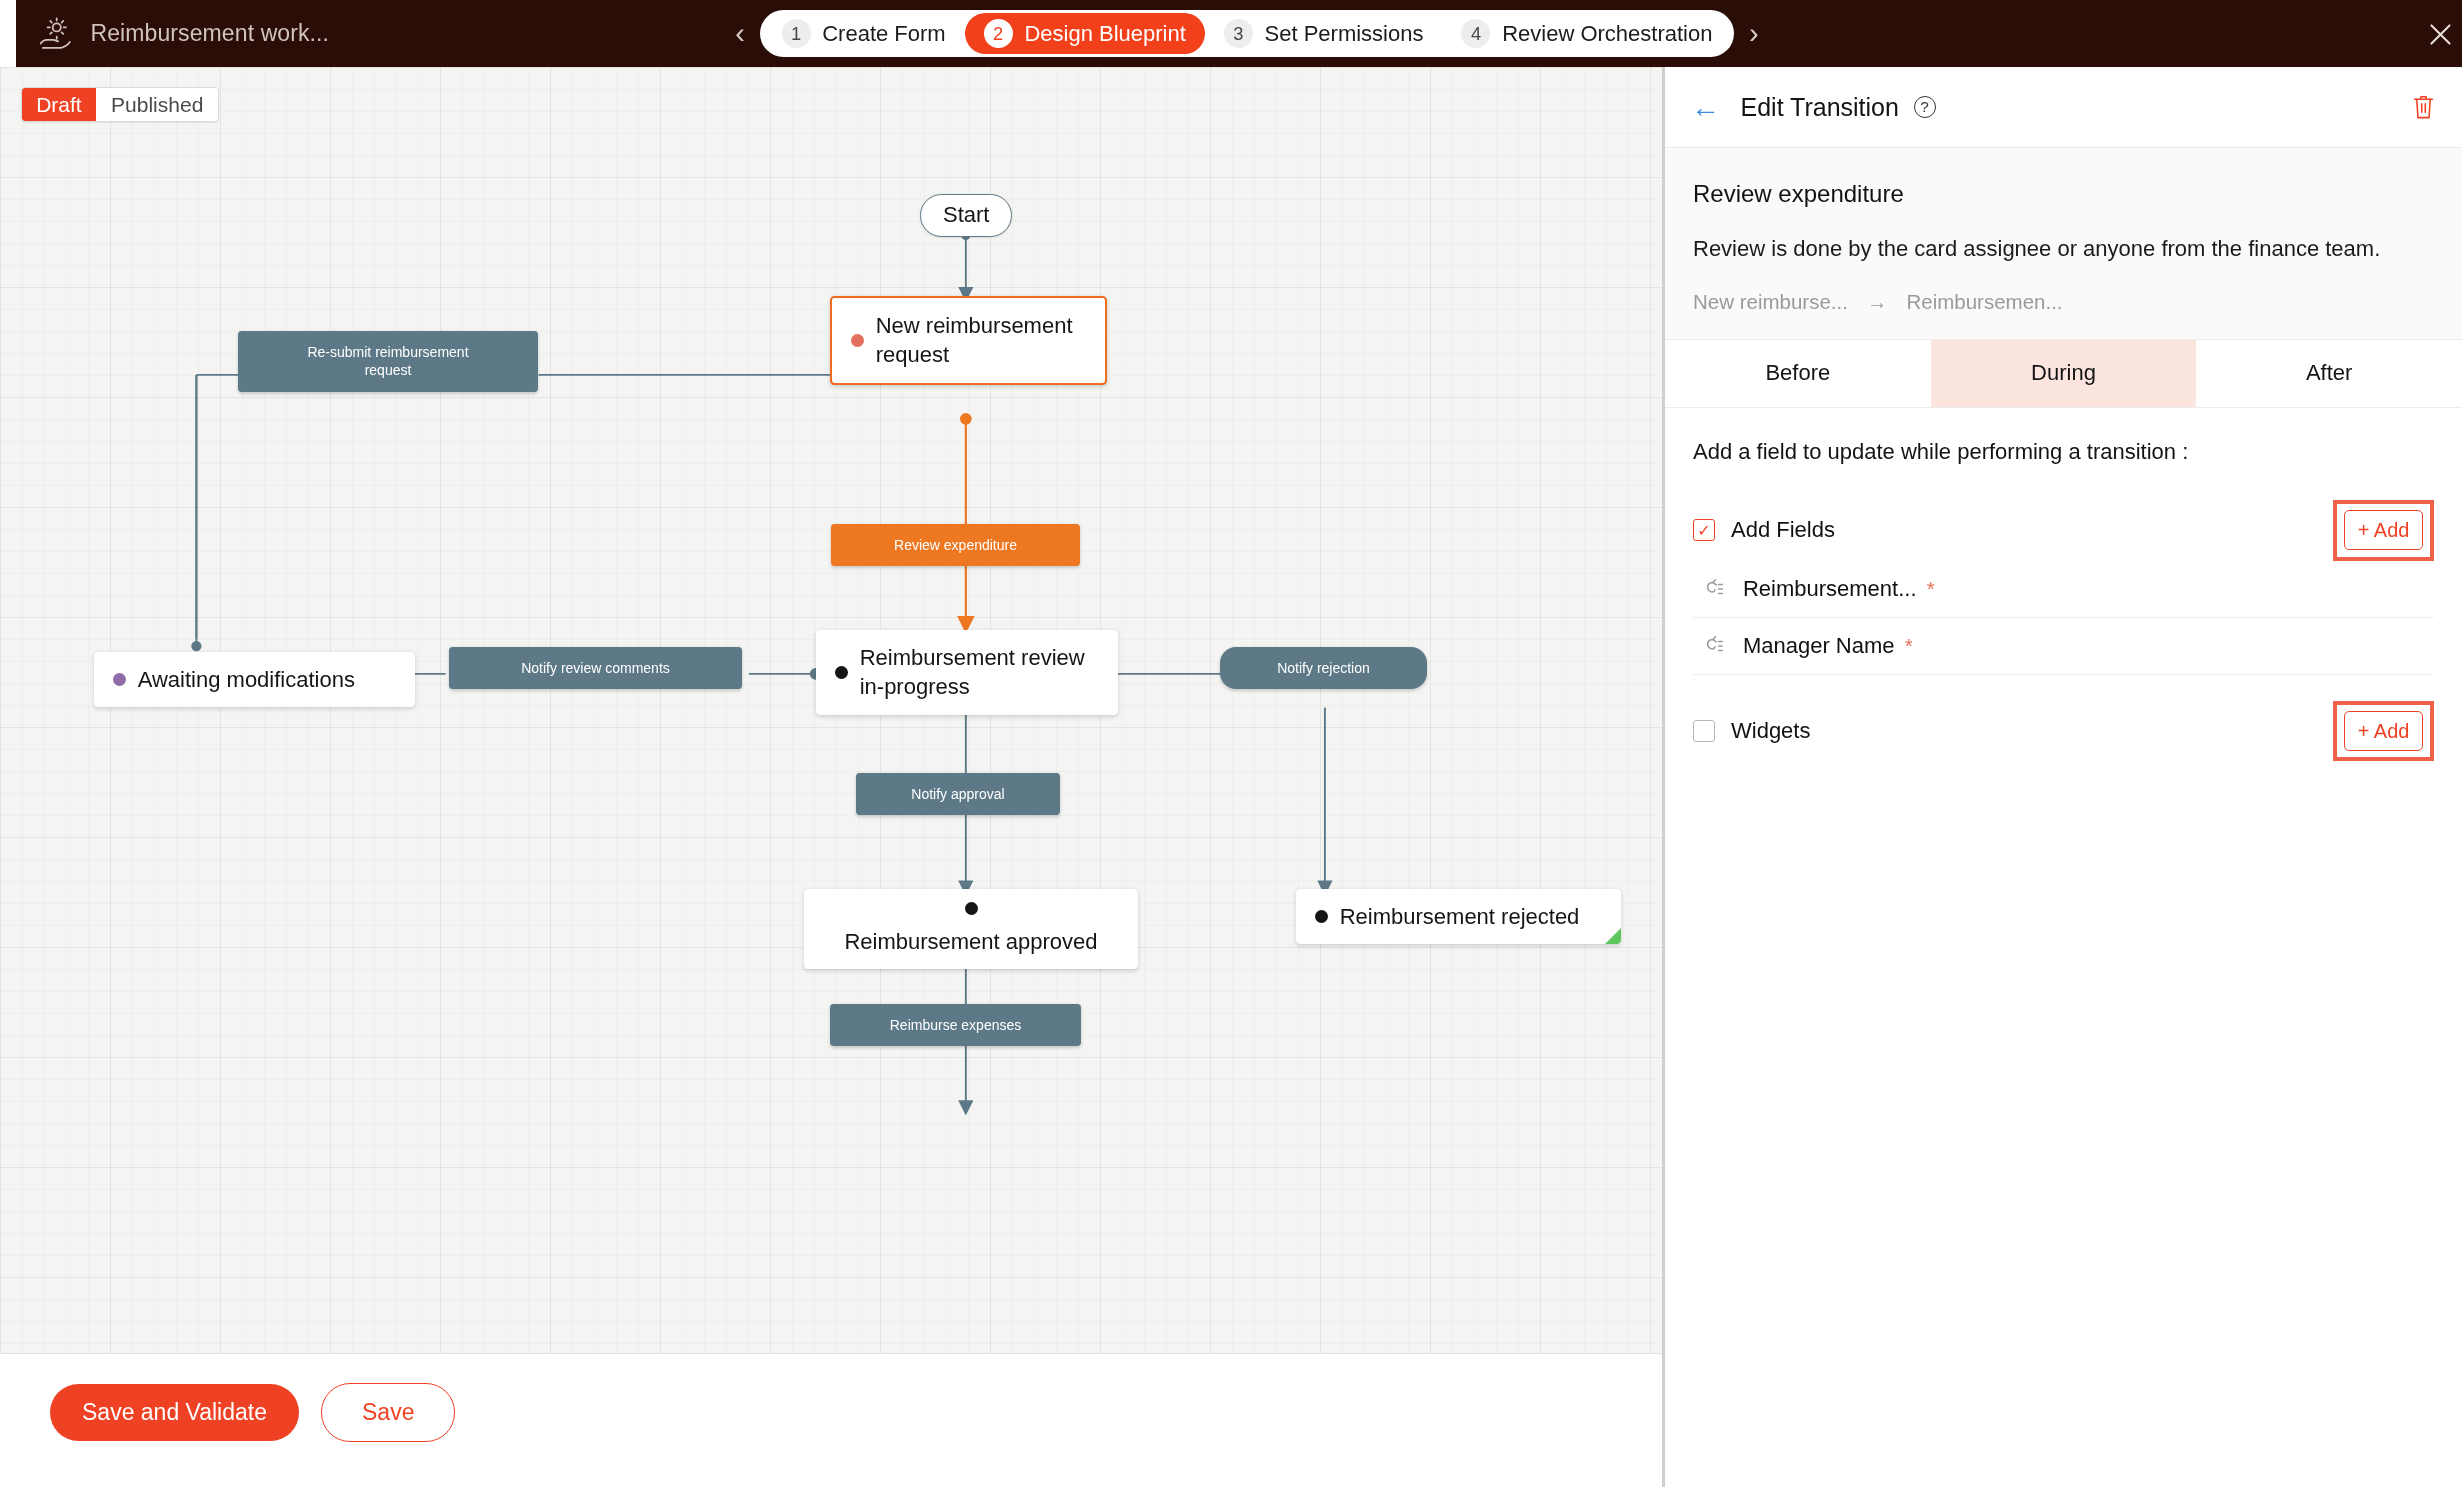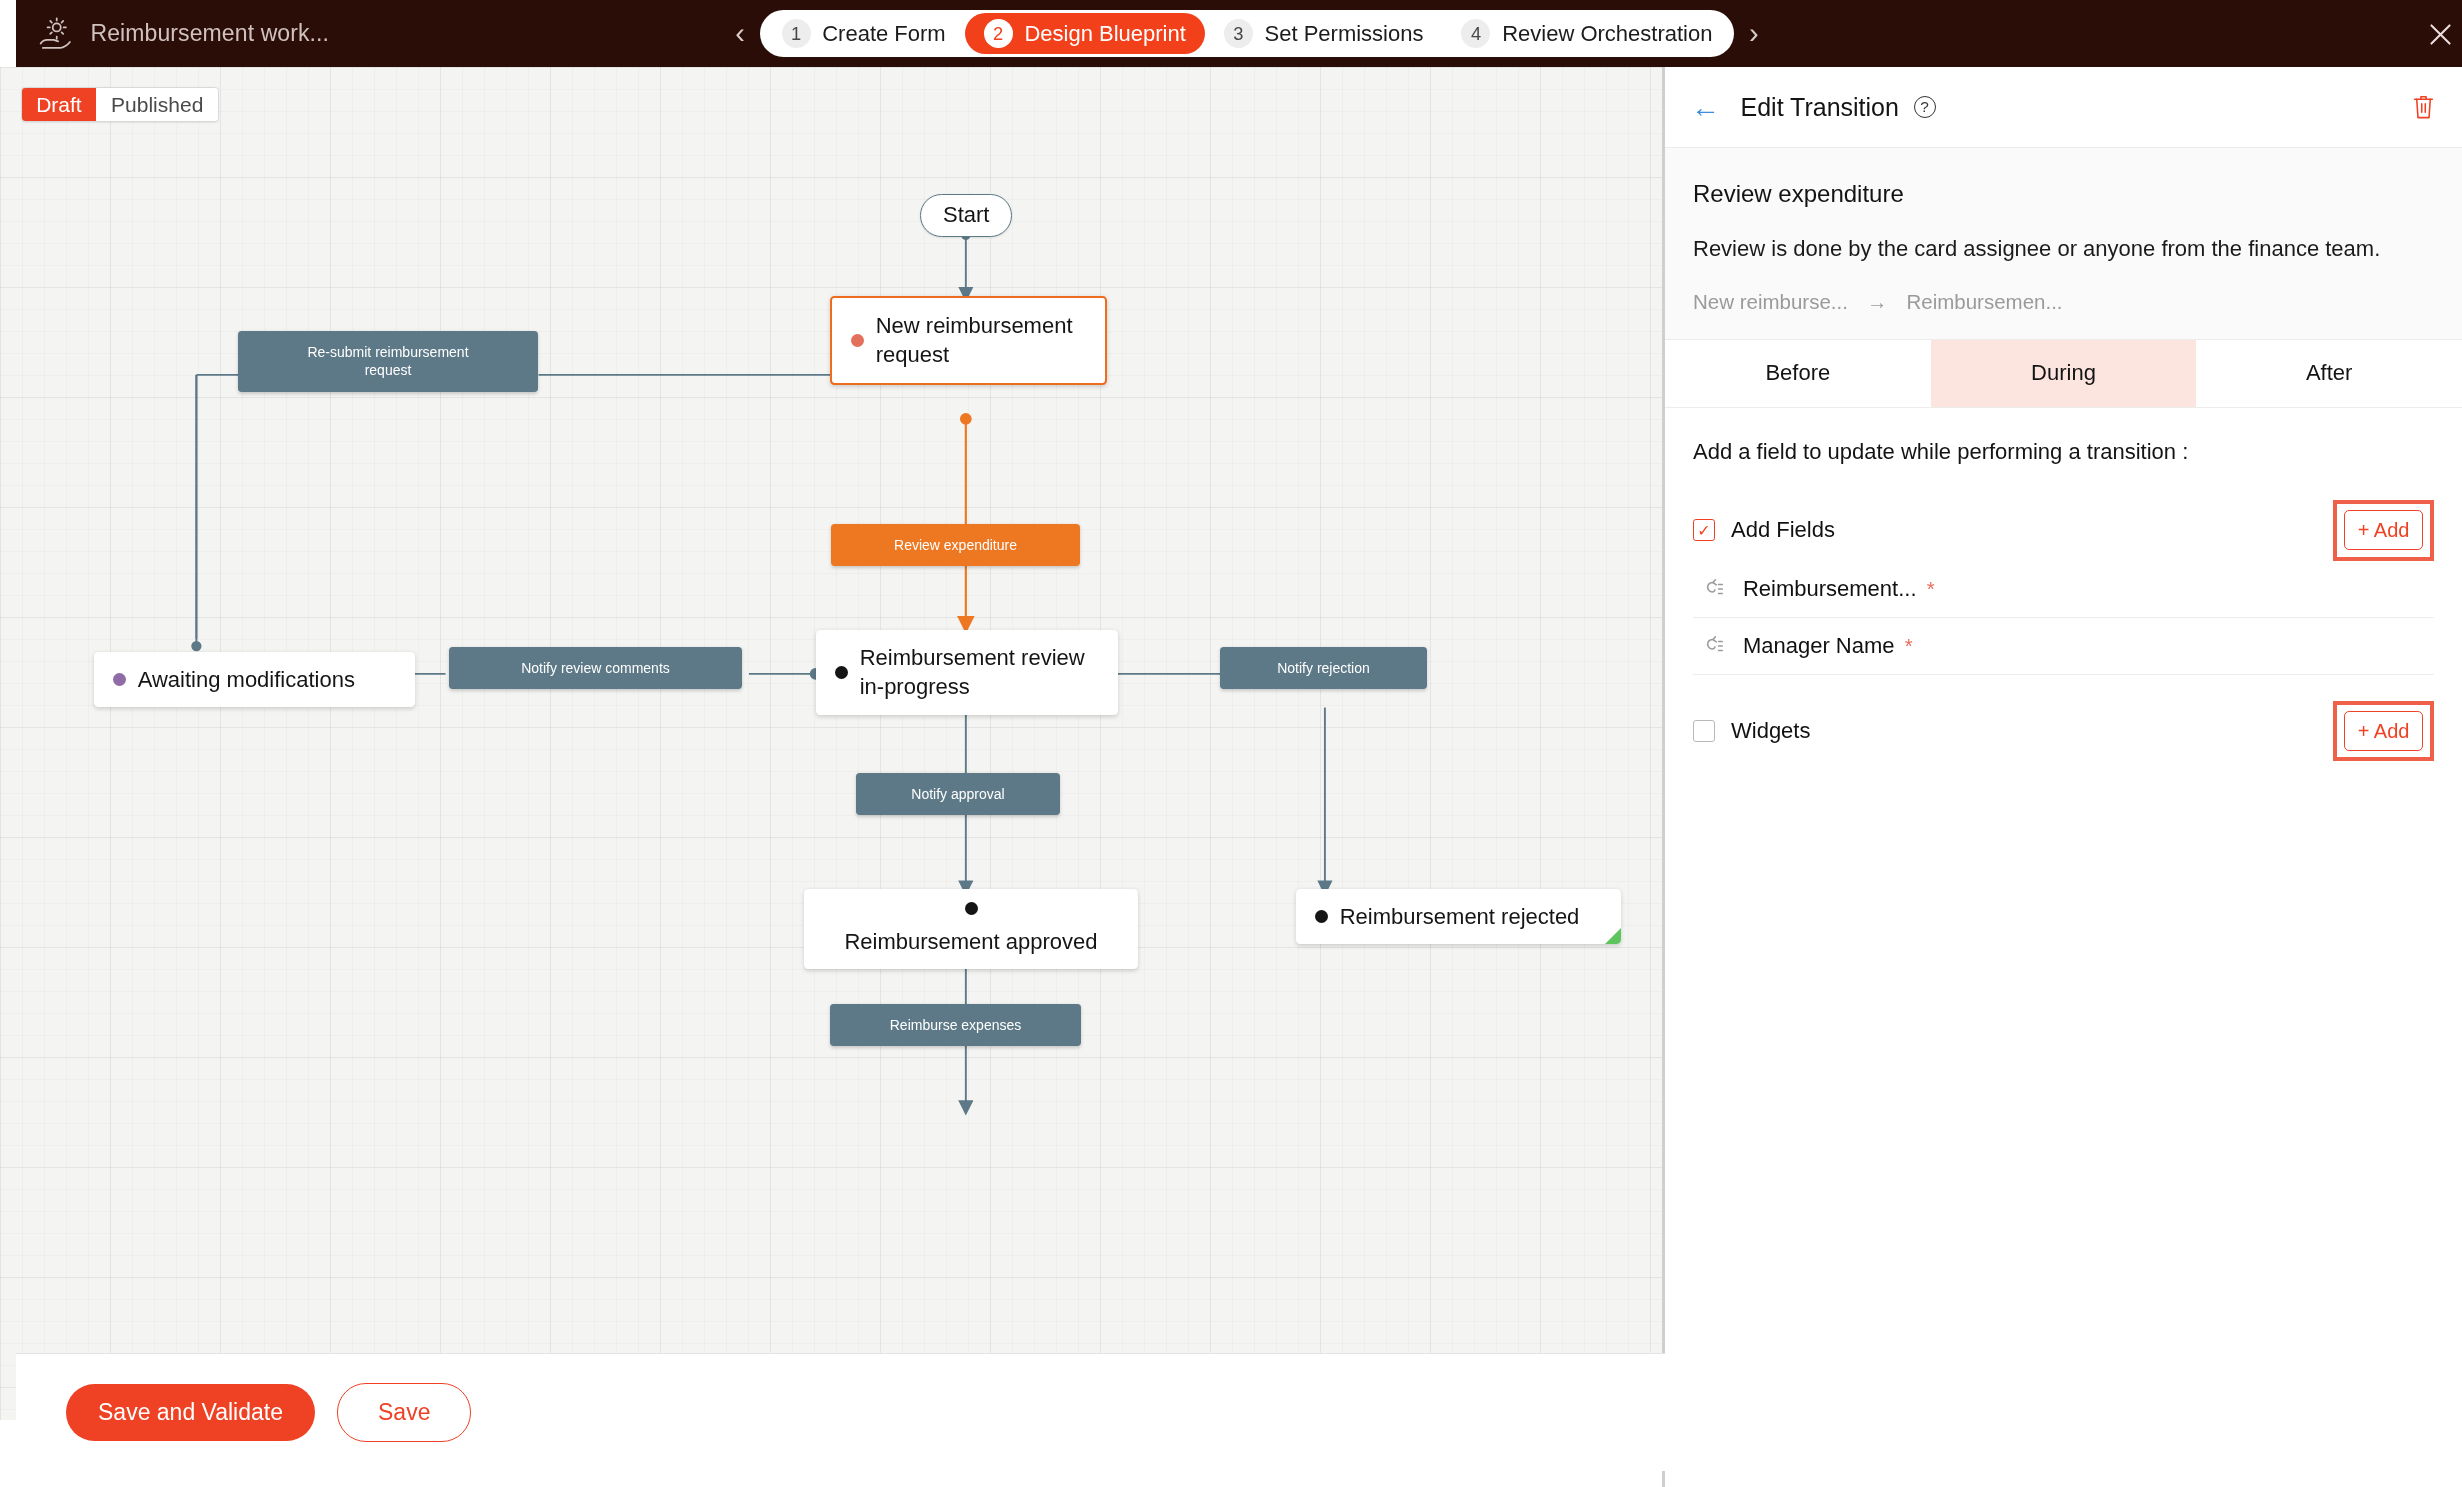--- a/index.html
+++ b/index.html
@@ -121,21 +121,21 @@
   .start-node {
     background: #ffffff; border: 1.5px solid #5d7987; border-radius: 25px;
     padding: 7.3px 22px; font-size: 22px; color: #151515;
     box-shadow: 0 0.7px 2.2px rgba(0,0,0,.12);
   }
 
   svg.edges { position: absolute; inset: 0; width: 1662px; height: 1353px; }
 
   
   .footer {
-    position: absolute; left: 16px; top: 1353px;
+    position: absolute; left: 0; top: 1353px;
     width: 1662px; height: 118px; background: #ffffff;
     border-top: 0.7px solid #e3e3e3;
     display: flex; align-items: center; gap: 22px; padding-left: 50px;
   }
   .btn-primary {
     background: #ef4123; color: #fff; border: none; border-radius: 29px;
     padding: 14.7px 32px; font-size: 23px; cursor: pointer;
     font-family: "Liberation Sans", sans-serif;
   }
   .btn-outline {
@@ -338,21 +338,21 @@
 
   <div class="node" style="left:816px; top:563px;">
     <div class="state" style="width:302px;">
       <span class="dot" style="background:#151515"></span>
       <span>Reimbursement review
 in-progress</span>
     </div>
   </div>
 
   <div class="node" style="left:1220px; top:580px;">
-    <div class="transition" style="width:207px;">Notify rejection</div>
+    <div class="transition" style="width:207px;border-radius:16px;">Notify rejection</div>
   </div>
 
   <div class="node" style="left:856px; top:706px;">
     <div class="transition" style="width:204px;">Notify approval</div>
   </div>
 
   <div class="node" style="left:804px; top:822px;">
     <div class="state" style="width:334px;flex-direction:column;">
       <span class="dot" style="background:#151515"></span>
       <span>Reimbursement approved</span>

